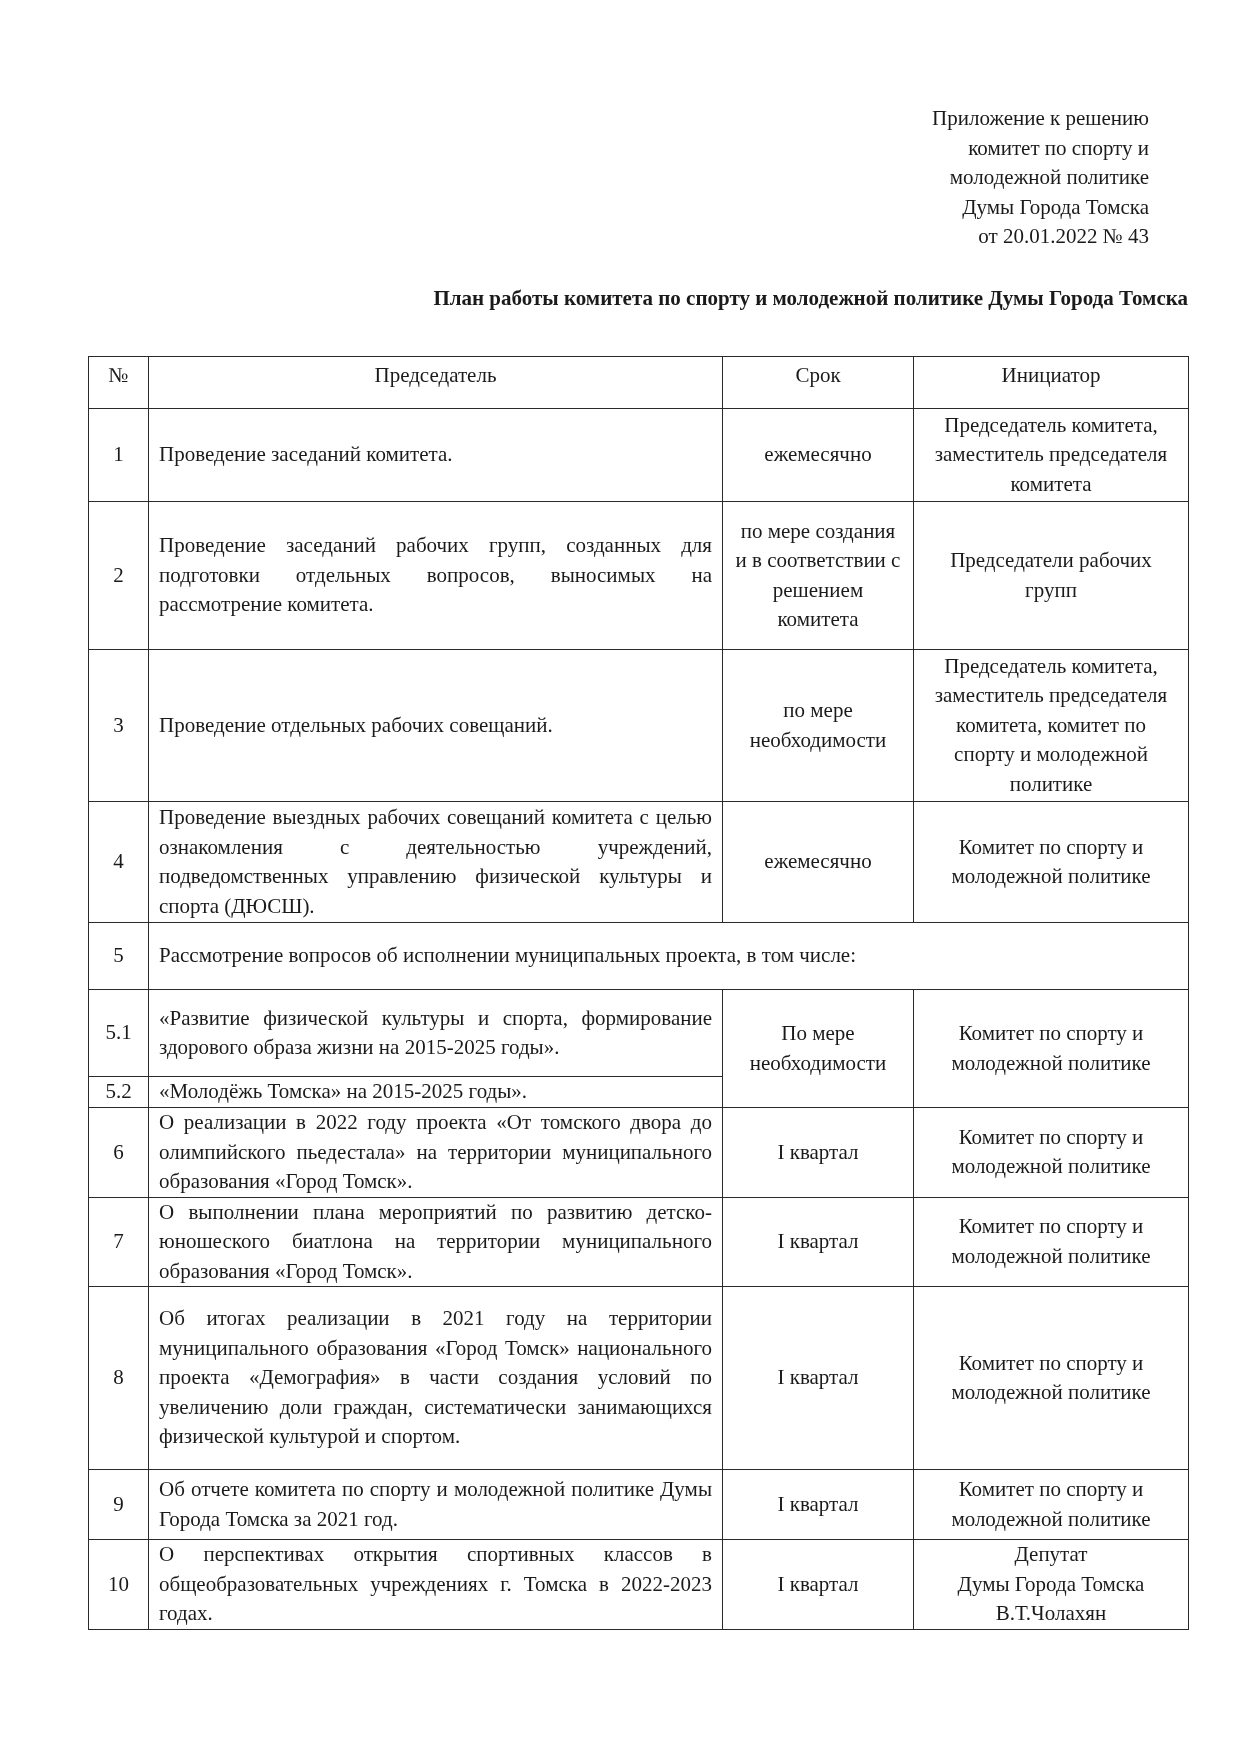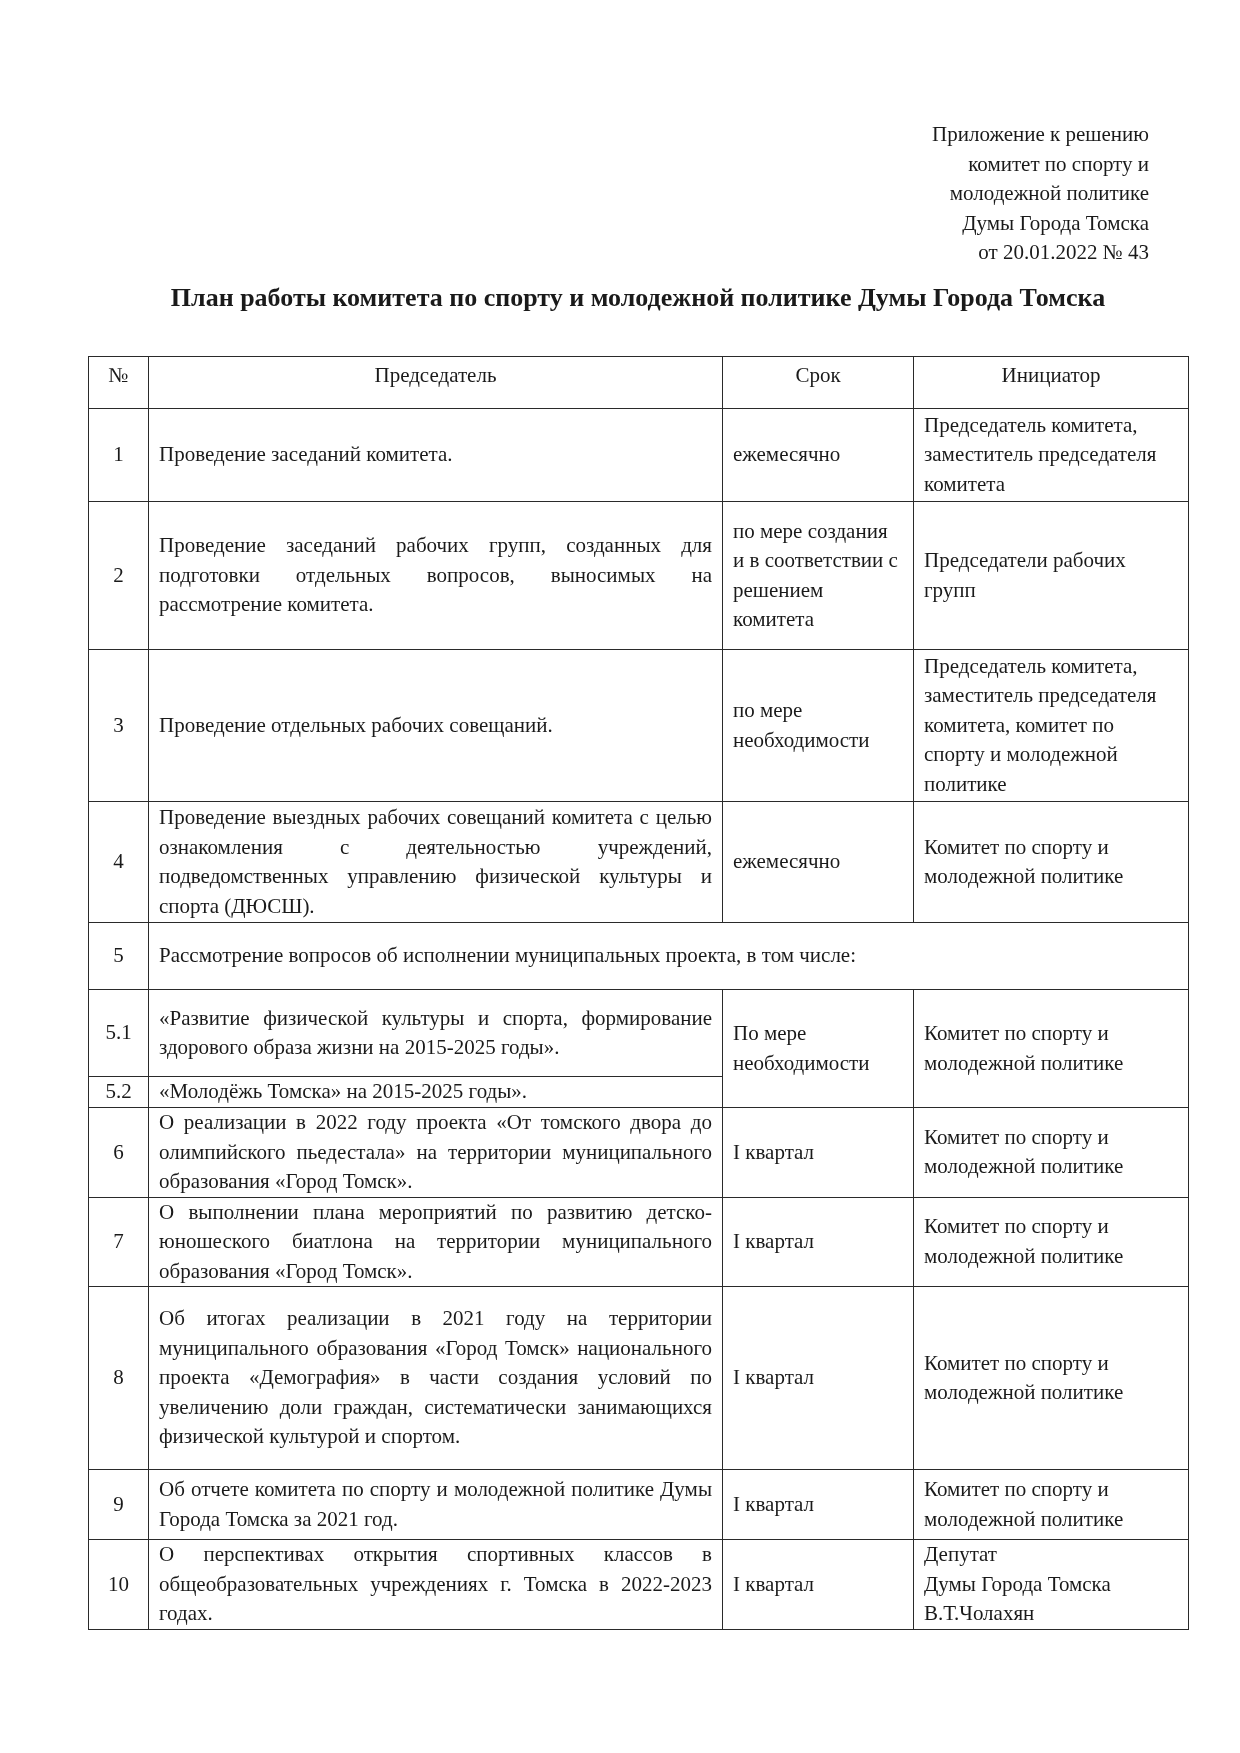--- a/index.html
+++ b/index.html
@@ -2,41 +2,41 @@
 <html><head>
 <meta charset="utf-8">
 <style>
   html, body { margin: 0; padding: 0; background: #ffffff; }
   body {
     width: 1240px; height: 1753px; position: relative; overflow: hidden;
     font-family: "Liberation Serif", "DejaVu Serif", serif;
     color: #1a1a1a;
   }
   .approval {
-    position: absolute; right: 91px; top: 120px;
+    position: absolute; right: 91px; top: 104px;
     text-align: right; font-size: 21px; line-height: 29.5px;
   }
   .approval div { white-space: nowrap; }
   .title {
     position: absolute; left: 88px; width: 1100px; top: 283px;
-    text-align: center; font-weight: bold; font-size: 26px; line-height: 30px;
+    text-align: right; font-weight: bold; font-size: 21px; line-height: 30px;
   }
   table.plan {
     position: absolute; left: 88px; top: 356px; width: 1100px;
     border-collapse: collapse; table-layout: fixed;
     font-size: 21px; line-height: 29.5px;
   }
   table.plan td, table.plan th {
     border: 1.6px solid #2a2a2a; padding: 0 10px; vertical-align: middle;
     font-weight: normal;
   }
   table.plan th { text-align: center; height: 47px; vertical-align: top; padding-top: 4px; }
   .c-num { text-align: center; padding: 0 2px !important; }
   .c-text { text-align: justify; text-align-last: left; margin-top: 41px; }
-  .c-center { text-align: left; }
+  .c-center { text-align: center; }
   .bold { font-weight: bold; }
 </style>
 </head>
 <body>
 
 <div class="approval">
   <div>Приложение к решению</div>
   <div>комитет по спорту и</div>
   <div>молодежной политике</div>
   <div>Думы Города Томска</div>

